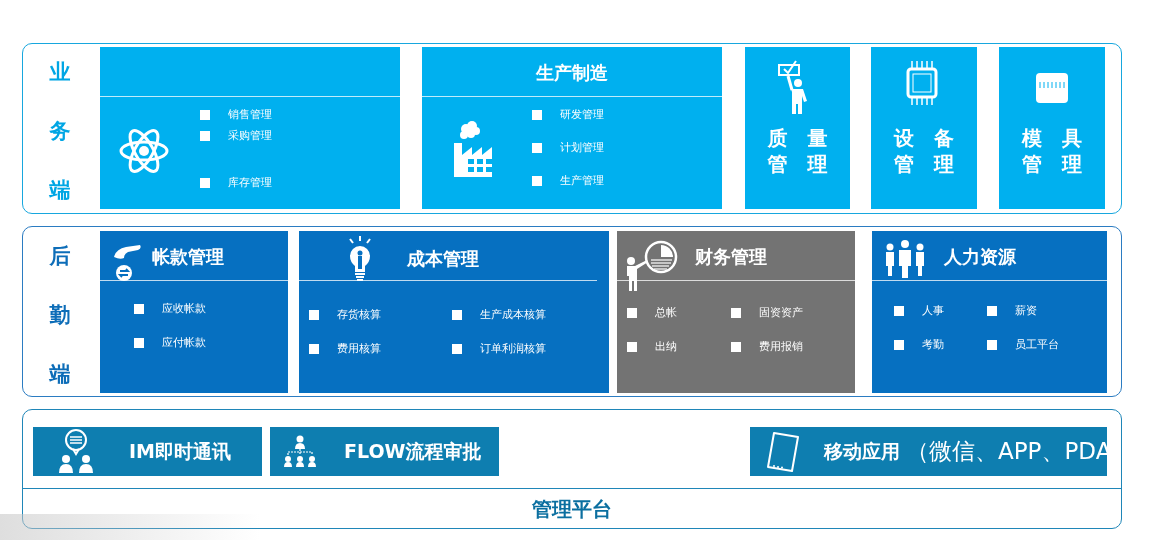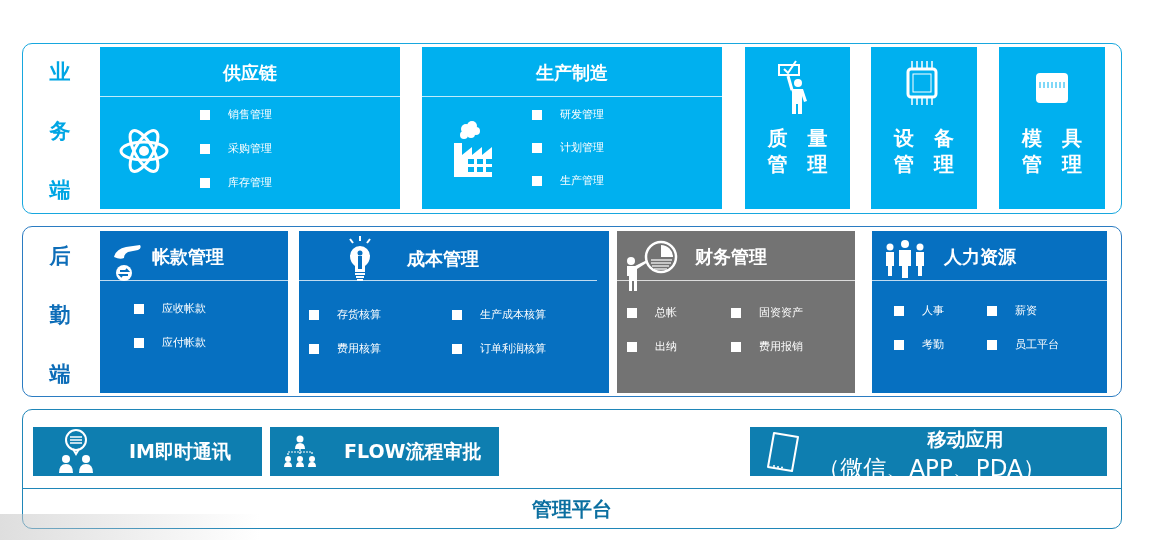--- a/index.html
+++ b/index.html
@@ -35,35 +35,34 @@
 
   <div class="frame" style="left:22px; top:43px; width:1100px; height:171px; border-color:#17a7de;"></div>
 
   <div class="side-label" style="left:24px; top:58px; height:146px; color:#00a6e4;">
     <span>业</span>
     <span>务</span>
     <span>端</span>
   </div>
 
   <div class="block" style="left:100px; top:47px; width:300px; height:162px; background:#00b0ef;">
-    <div class="blk-title" style="top:14px;">供应链</div>
     <div class="divider" style="left:0; right:0; top:49px;"></div>
     <svg class="icon" style="left:18px; top:80px;" width="52" height="48" viewBox="0 0 52 48">
       <g fill="none" stroke="#fff" stroke-width="3">
         <ellipse cx="26" cy="24" rx="23" ry="9"></ellipse>
         <ellipse cx="26" cy="24" rx="23" ry="9" transform="rotate(60 26 24)"></ellipse>
         <ellipse cx="26" cy="24" rx="23" ry="9" transform="rotate(-60 26 24)"></ellipse>
       </g>
       <circle cx="26" cy="24" r="5" fill="#fff"></circle>
     </svg>
     <div class="item" style="left:100px; top:60px;">
         <span class="bullet"></span>
         <span>销售管理</span>
       </div>
-    <div class="item" style="left:100px; top:94px;justify-content:center;">
+    <div class="item" style="left:100px; top:81px;justify-content:center;">
         <span class="bullet"></span>
         <span>采购管理</span>
       </div>
     <div class="item" style="left:100px; top:128px;">
         <span class="bullet"></span>
         <span>库存管理</span>
       </div>
   </div>
 
   <div class="block" style="left:422px; top:47px; width:300px; height:162px; background:#00b0ef;">
@@ -336,21 +335,21 @@
           <circle cx="18" cy="25" r="3"></circle>
           <path d="M14 33 q0 -5 4 -5 q4 0 4 5 z"></path>
           <circle cx="30" cy="25" r="3"></circle>
           <path d="M26 33 q0 -5 4 -5 q4 0 4 5 z"></path>
         </g>
     </svg>
     <span class="lbl" style="margin-left:74px;">FLOW流程审批</span>
   </div>
 
 
-  <div class="plat" style="left:750px; top:427px; width:357px; height:49px;flex-direction:column;">
+  <div class="plat" style="left:750px; top:427px; width:357px; height:49px;">
     <svg style="position:absolute; left:16px; top:3px;" width="36" height="44" viewBox="0 0 36 44">
       <path d="M8 3 l24 4 l-6 34 l-24 -4 z" fill="none" stroke="#fff" stroke-width="2" stroke-linejoin="round"></path>
       <g fill="#fff">
           <circle cx="8" cy="36" r="1"></circle>
           <circle cx="12" cy="37" r="1"></circle>
           <circle cx="16" cy="37.5" r="1"></circle>
         </g>
     </svg>
     <span class="lbl" style="margin-left:74px;">移动应用</span>
     <span class="note">（微信、APP、PDA）</span>

